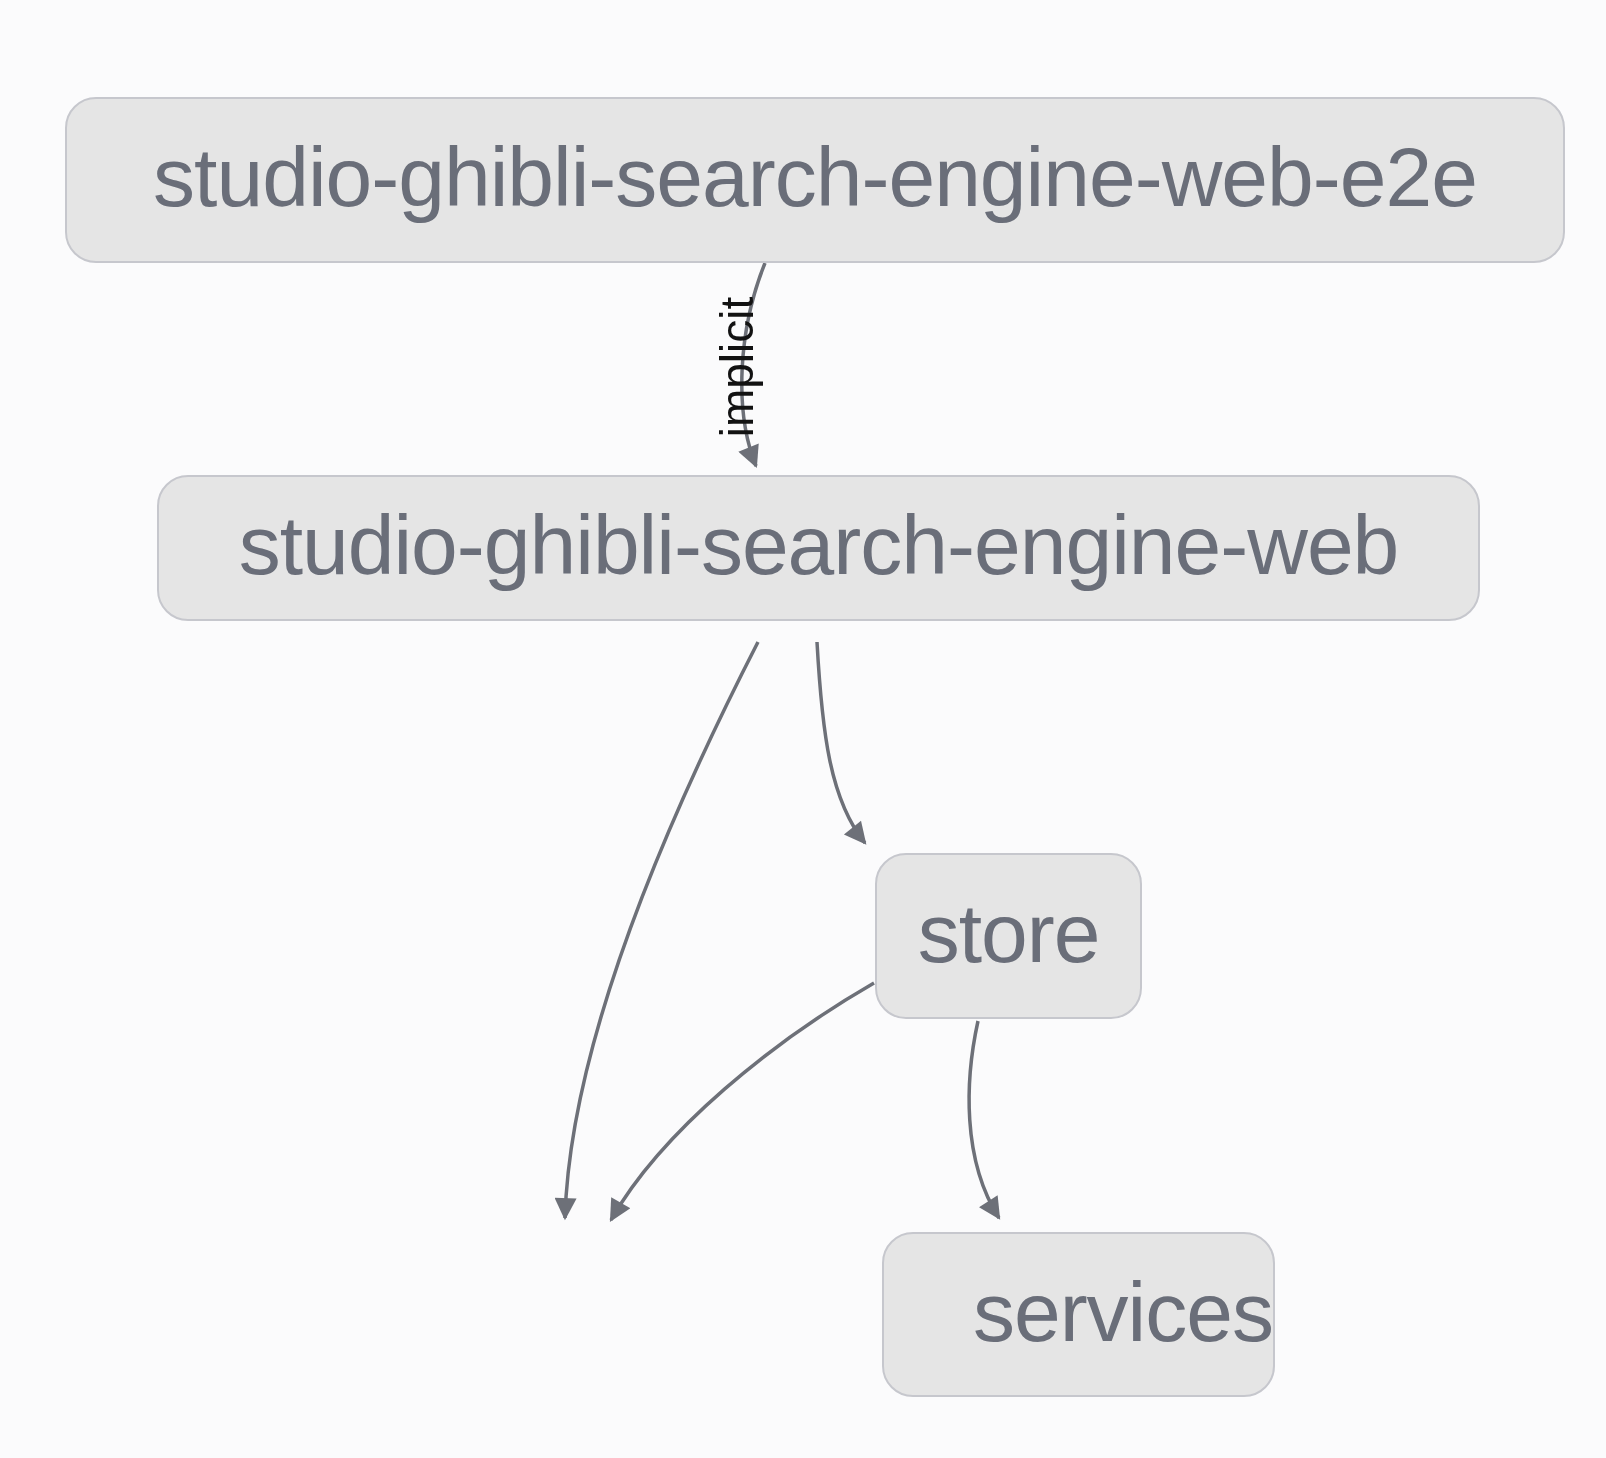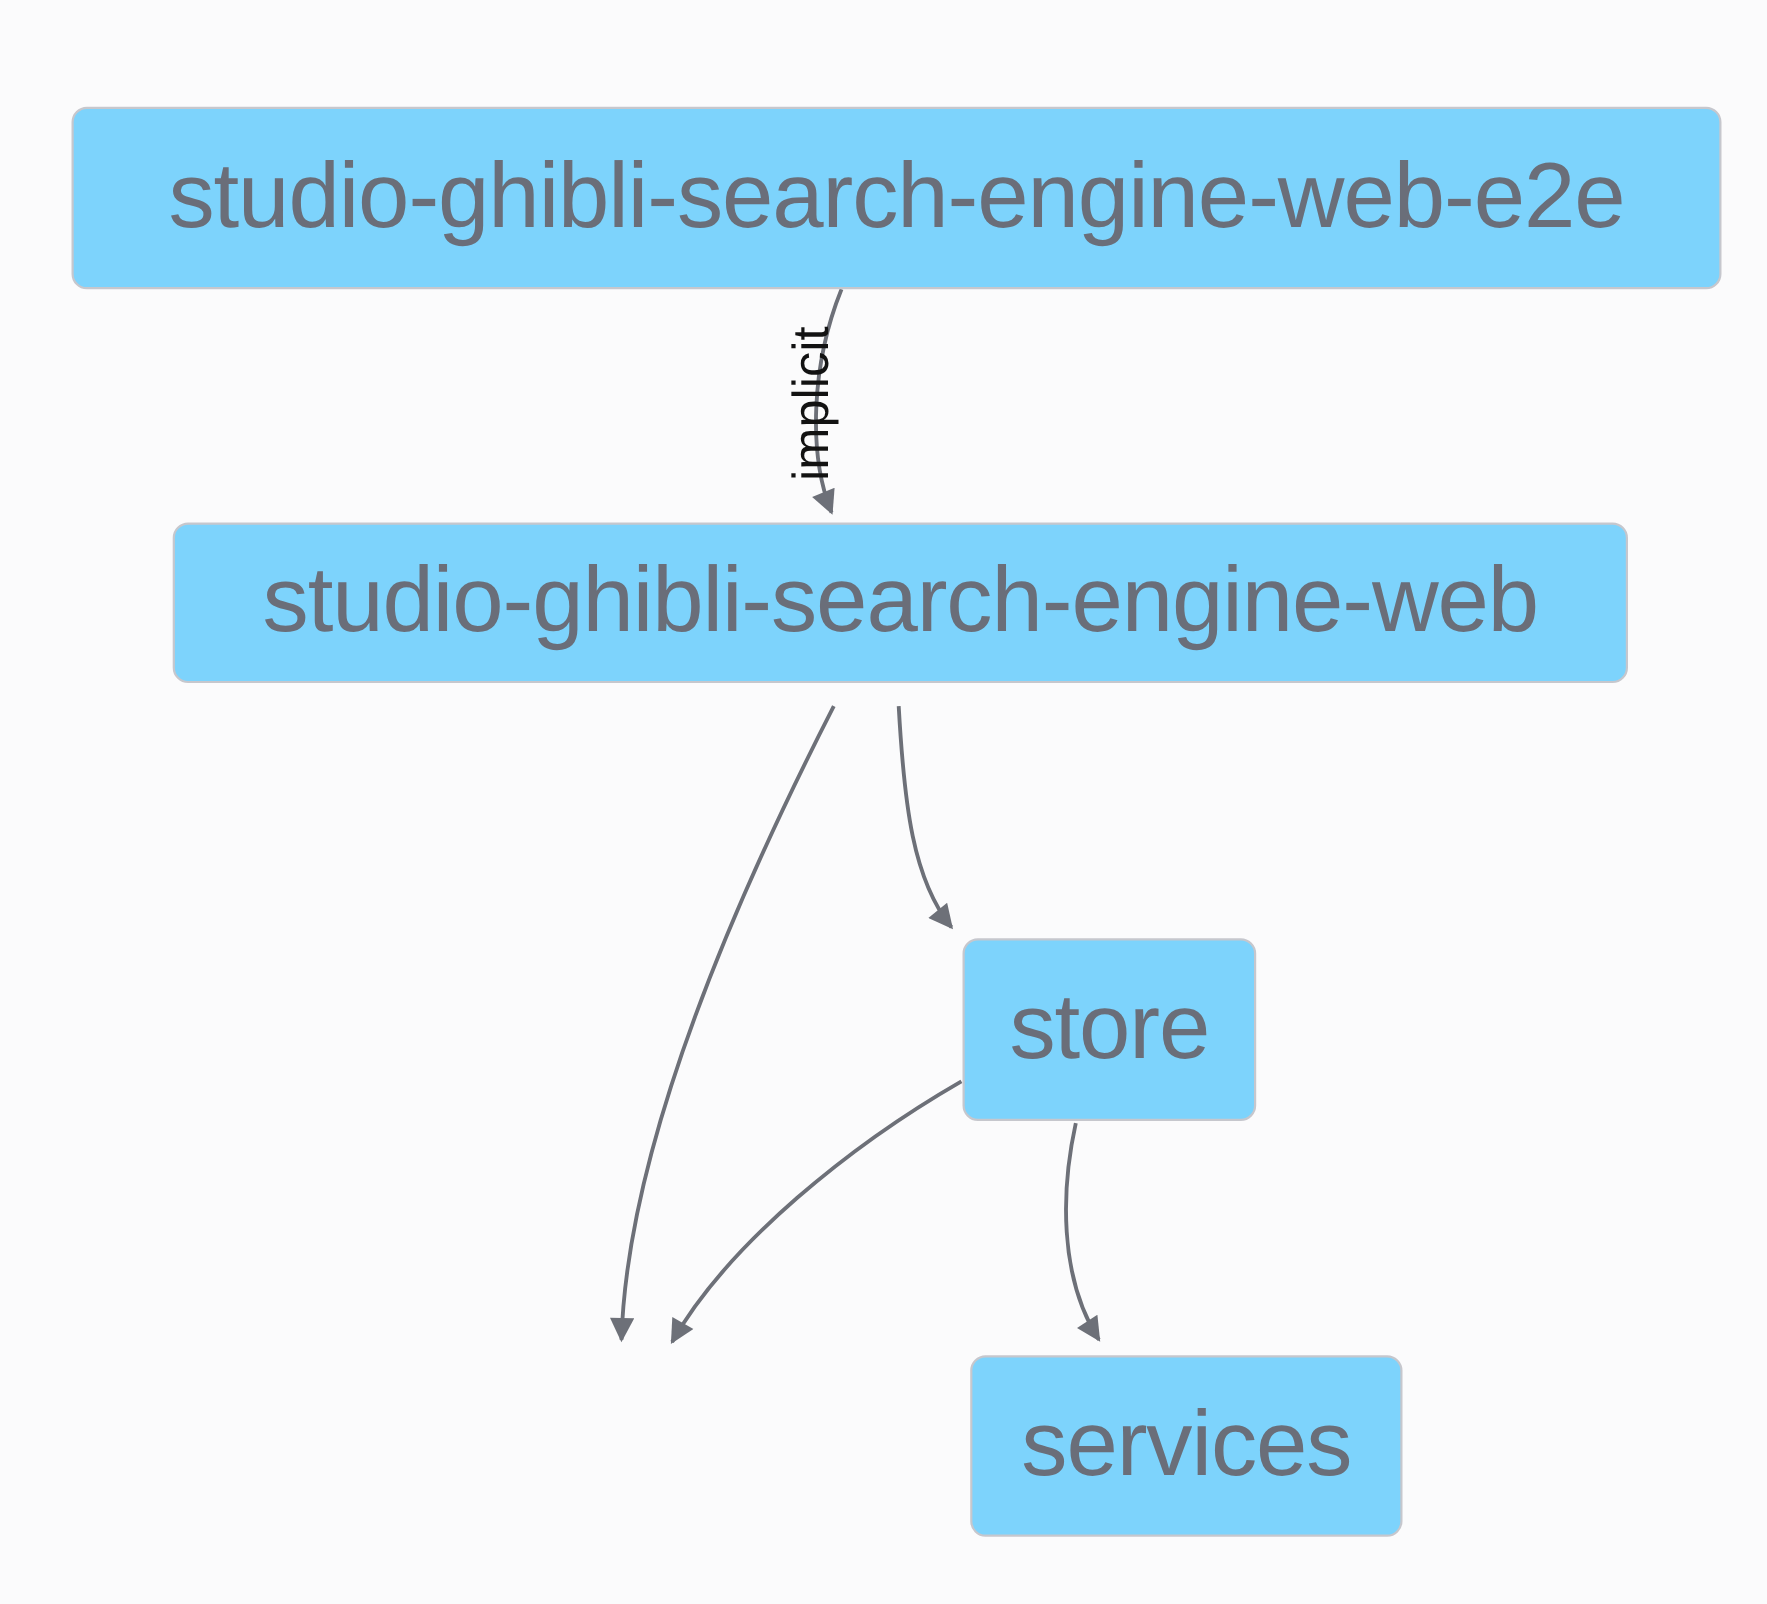--- a/index.html
+++ b/index.html
@@ -20,41 +20,41 @@
     top: 0;
   }
   .edge {
     fill: none;
     stroke: #6d7078;
     stroke-width: 3.5;
   }
   .node {
     position: absolute;
     box-sizing: border-box;
-    background: #7dd3fc;
+    background: #e5e5e5;
     border: 2.5px solid #c6c7cd;
-    border-radius: 14px;
+    border-radius: 31px;
     display: flex;
     align-items: center;
     justify-content: center;
     cursor: pointer;
   }
   .node-label {
     font-size: 84px;
     letter-spacing: -1px;
     color: #6a6e79;
     white-space: nowrap;
     line-height: 1;
     padding-bottom: 6px;
   }
   #node-e2e      { left: 65px;  top: 97px;   width: 1500px; height: 166px; }
   #node-web      { left: 157px; top: 475px;  width: 1323px; height: 146px; }
   #node-store    { left: 875px; top: 853px;  width: 267px;  height: 166px; }
   #node-models   { left: 380px; top: 1231px; width: 358px;  height: 166px; }
-  #node-services { left: 882px; top: 1232px; width: 393px;  height: 165px; }
+  #node-services { left: 882px; top: 1232px; width: 393px;  height: 165px; justify-content: flex-end; }
   .edge-label {
     position: absolute;
     left: 737px;
     top: 367px;
     transform: translate(-50%, -50%) rotate(-90deg);
     font-size: 46px;
     color: #121212;
     white-space: nowrap;
     line-height: 1;
   }

